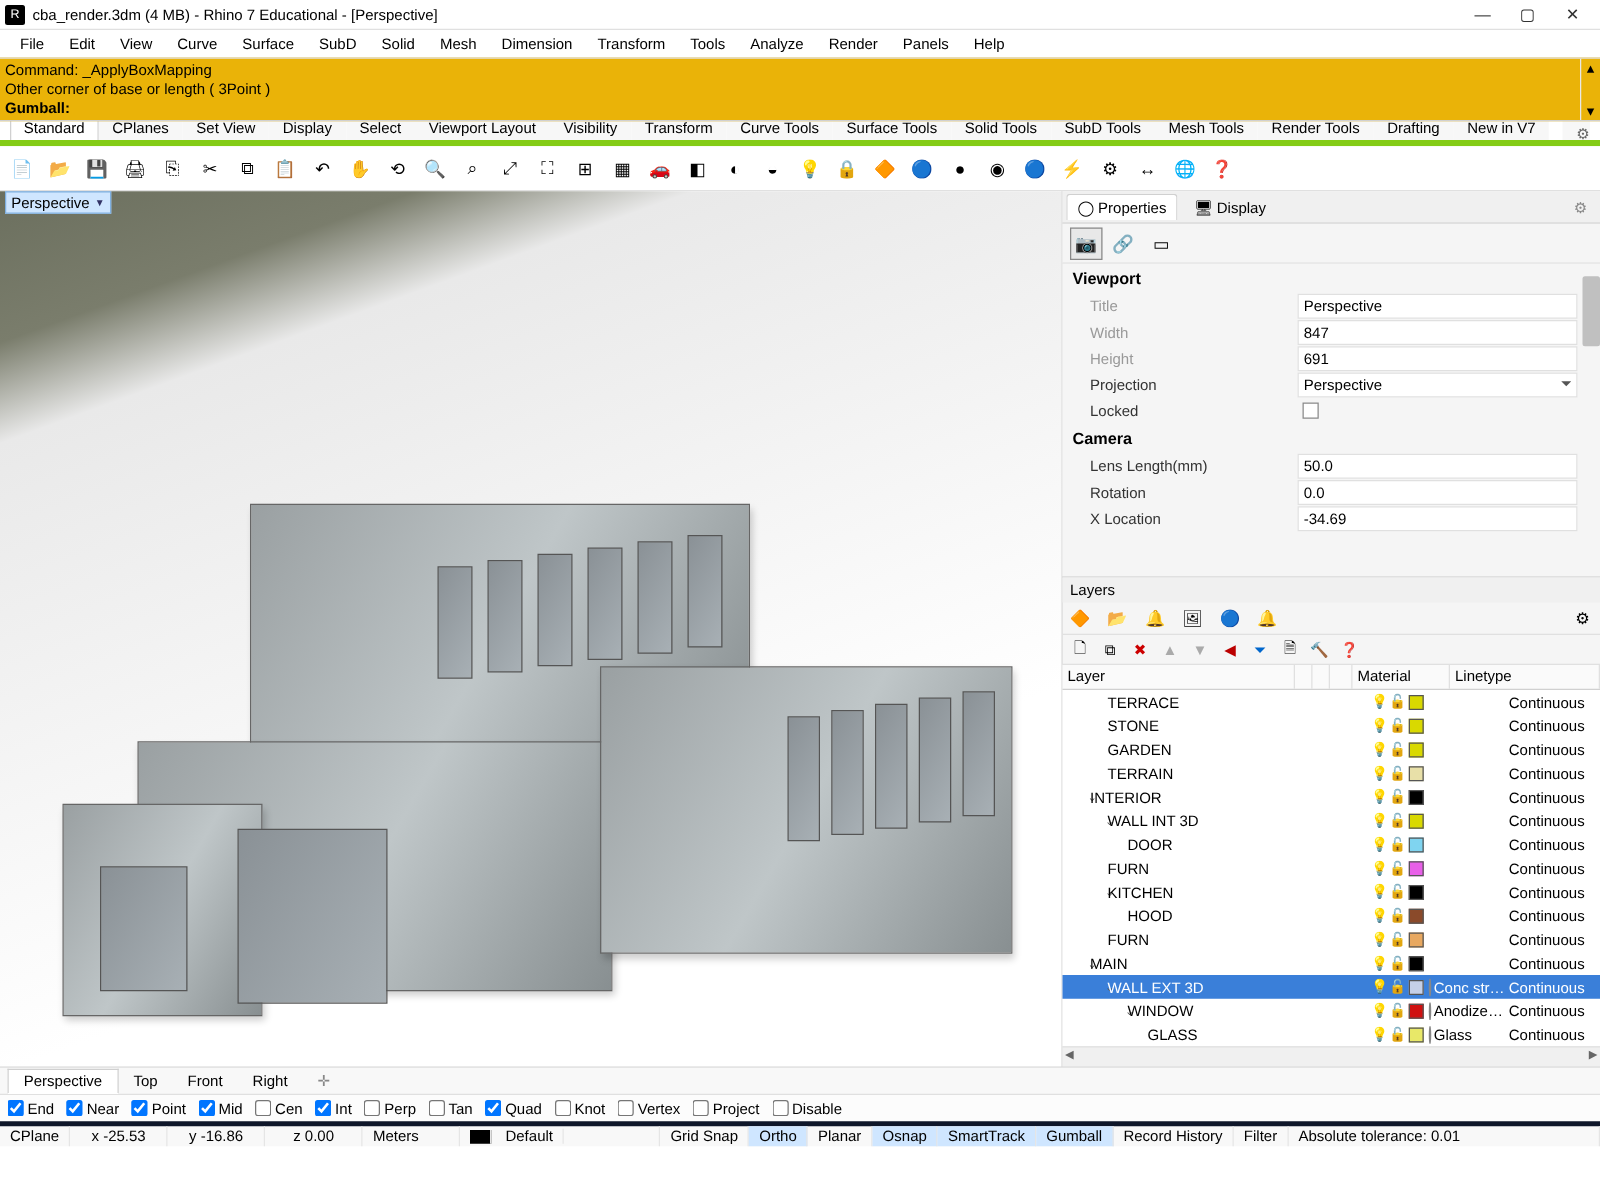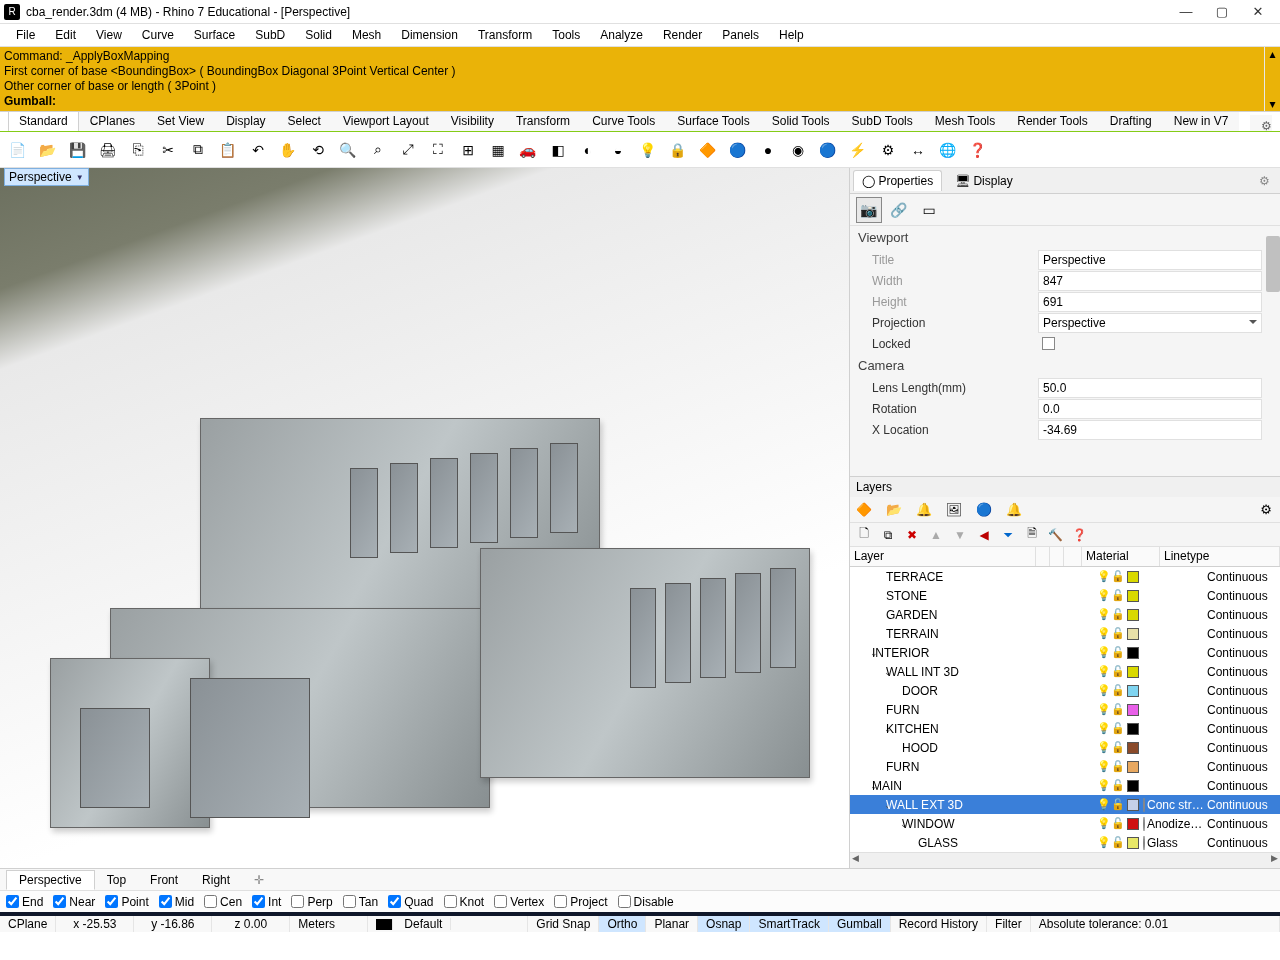--- a/index.html
+++ b/index.html
@@ -7,21 +7,21 @@
 .titlebar{height:24px;background:#fff;display:flex;align-items:center;padding:0 4px;border-bottom:1px solid #e0e0e0}
 .titlebar .logo{width:16px;height:16px;background:#000;border-radius:2px;margin-right:6px;display:flex;align-items:center;justify-content:center;color:#fff;font-size:10px}
 .titlebar .title{flex:1}
 .titlebar .wbtn{width:36px;height:22px;display:flex;align-items:center;justify-content:center;font-size:13px;color:#333}
 .menubar{height:22px;background:#fff;display:flex;align-items:center;padding:0 6px;gap:0}
 .menubar span{padding:2px 10px;cursor:default}
 .cmdarea{background:#eab308;border-top:1px solid #e0e0e0;border-bottom:1px solid #d0d0d0;padding:2px 4px;position:relative}
 .cmdarea .line{height:15px;line-height:15px}
 .cmdarea .bold{font-weight:600}
 .cmdarea .sbar{position:absolute;right:0;top:0;width:16px;height:100%;border-left:1px solid #e8e8e8;display:flex;flex-direction:column;justify-content:space-between;align-items:center;color:#666}
-.tbtabs{height:20px;display:flex;align-items:flex-end;padding:0 8px;gap:0;border-bottom:1px solid #84cc16}
+.tbtabs{height:20px;display:flex;align-items:flex-end;padding:0 8px;gap:0;border-bottom:5px solid #84cc16}
 .tbtabs span{padding:3px 10px;border:1px solid transparent;border-bottom:none;background:#f7f7f7}
 .tbtabs span.active{background:#fff;border-color:#d0d0d0}
 .tbtabs .gear{margin-left:auto;width:16px;height:16px;color:#666}
 .toolbar{height:36px;background:#fff;display:flex;align-items:center;padding:2px 6px;gap:6px;border-bottom:1px solid #e0e0e0}
 .toolbar .ti{width:24px;height:24px;display:flex;align-items:center;justify-content:center;font-size:14px}
 .workarea{display:flex;height:700px}
 .vp{position:relative;flex:1;background:#fff}
 .vptab{position:absolute;top:0;left:4px;background:#cfe6ff;border:1px solid #7fb0e0;padding:1px 4px;display:flex;align-items:center;gap:4px;font-size:12px}
 .vptab .dd{font-size:8px;color:#336}
 .vpimg{position:absolute;top:0;left:0;right:0;bottom:0;background:linear-gradient(160deg,#6b6f5e 0%,#7a7d6c 12%,#e9e9e9 20%,#fff 70%);overflow:hidden}
@@ -31,21 +31,21 @@
 .panels{width:431px;background:#f5f5f5;border-left:1px solid #d0d0d0;display:flex;flex-direction:column}
 .ptabs{height:26px;display:flex;align-items:center;background:#f0f0f0;border-bottom:1px solid #d0d0d0;padding:0 3px;gap:4px}
 .ptabs .tab{padding:3px 8px;display:flex;align-items:center;gap:3px;background:#fff;border:1px solid #d0d0d0;border-bottom:none;border-radius:3px 3px 0 0}
 .ptabs .tab.inactive{background:#f0f0f0;border-color:transparent}
 .ptabs .gear{margin-left:auto;width:14px;height:14px;color:#888;margin-right:4px}
 .piconrow{height:32px;display:flex;align-items:center;padding:3px 6px;gap:4px;background:#f5f5f5;border-bottom:1px solid #e0e0e0}
 .piconrow .pb{width:26px;height:26px;border:1px solid transparent;display:flex;align-items:center;justify-content:center;font-size:14px}
 .piconrow .pb.active{border:1px solid #888;background:#e8e8e8}
 .propscroll{overflow-y:auto;flex:1;position:relative;background:#f5f5f5}
 .propscroll .sb{position:absolute;right:0;top:10px;width:14px;height:56px;background:#c0c0c0;border-radius:2px}
-.sectionhead{padding:4px 8px;font-weight:400;font-size:13px;color:#404040}
+.sectionhead{padding:4px 8px;font-weight:700;font-size:13px;color:#000000}
 .proprow{display:flex;align-items:center;height:21px}
 .proprow .lbl{width:188px;padding-left:22px;color:#333}
 .proprow .lbl.dim{color:#999}
 .proprow .val{flex:1;background:#fff;border:1px solid #e0e0e0;height:20px;padding:2px 4px;margin-right:18px;display:flex;align-items:center}
 .proprow .val.combo{position:relative}
 .proprow .val.combo:after{content:"";position:absolute;right:4px;top:6px;border:4px solid transparent;border-top-color:#555}
 .proprow .val.chk{background:transparent;border:none}
 .proprow .val.chk .box{width:13px;height:13px;border:1px solid #888;background:#fff}
 .layerspanel{border-top:1px solid #d0d0d0}
 .ltitle{padding:3px 6px;background:#f0f0f0;font-size:12px}
@@ -105,21 +105,20 @@
   <span>Transform</span>
   <span>Tools</span>
   <span>Analyze</span>
   <span>Render</span>
   <span>Panels</span>
   <span>Help</span>
 </div>
 
 <div class="cmdarea">
   <div class="line">Command: _ApplyBoxMapping</div>
-  <div class="line">First corner of base &lt;BoundingBox&gt; ( BoundingBox  Diagonal  3Point  Vertical  Center )</div>
   <div class="line">Other corner of base or length ( 3Point )</div>
   <div class="line bold">Gumball:</div>
   <div class="sbar">
       <span>▴</span>
       <span>▾</span>
     </div>
 </div>
 
 <div class="tbtabs">
   <span class="active">Standard</span>

